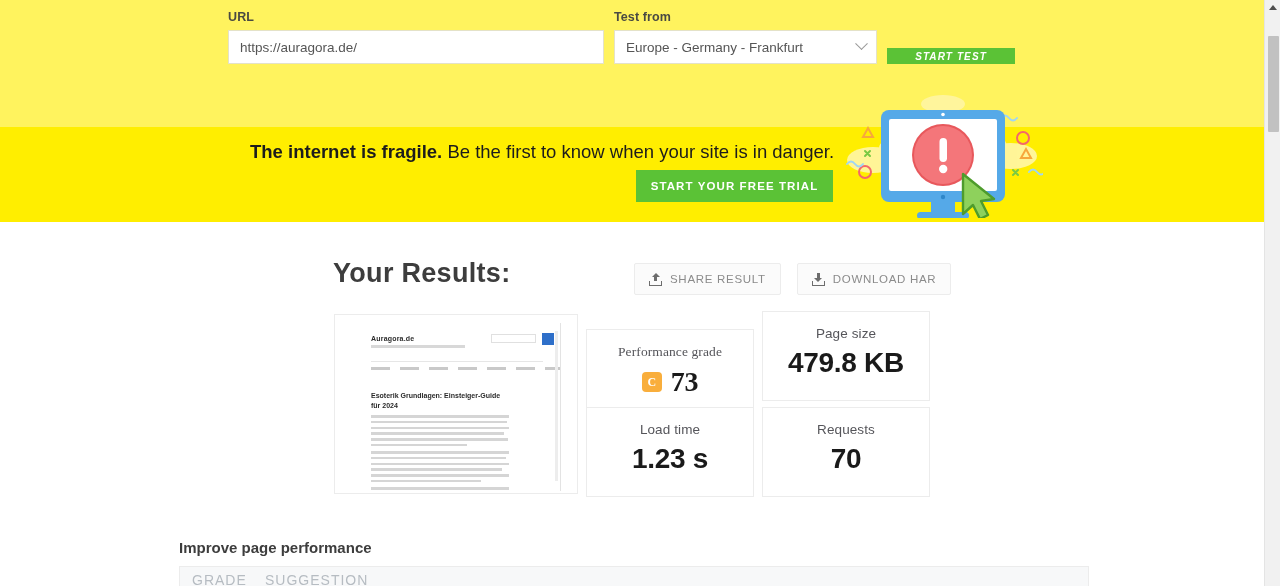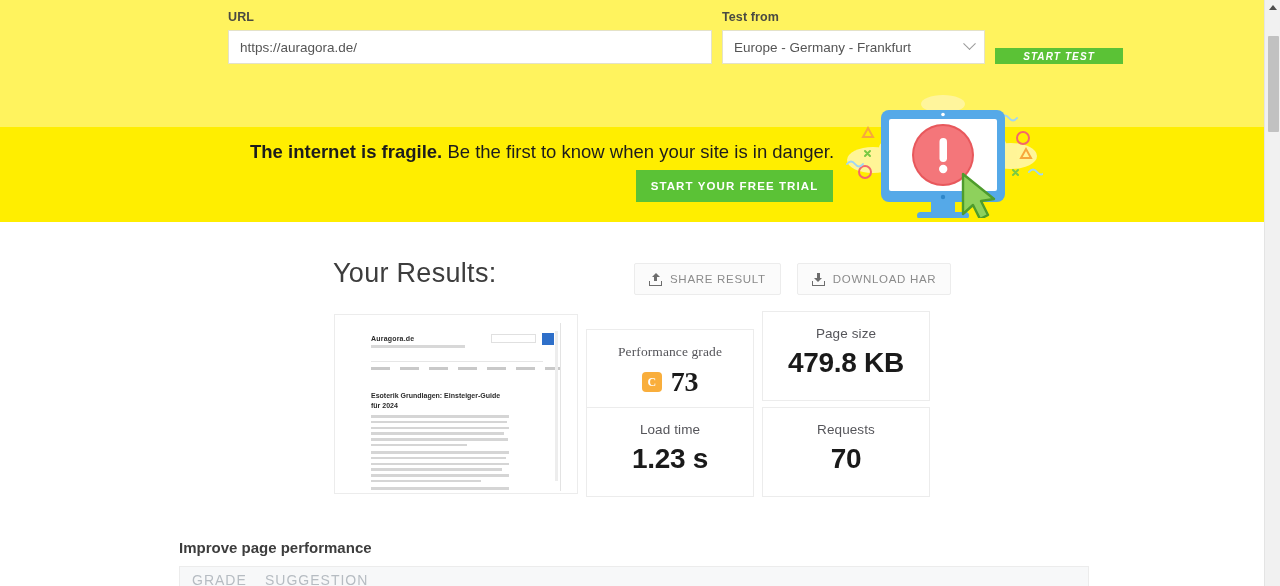--- a/index.html
+++ b/index.html
@@ -27,21 +27,21 @@
     position: absolute; left: 228px; top: 10px;
     display: flex; align-items: flex-end; gap: 10px;
   }
   .field { display: flex; flex-direction: column; }
   .field-label {
     font-size: 12.5px; color: #4a4a42; margin-bottom: 6px;
     letter-spacing: .1px;
     font-weight: bold;
   }
   .url-input {
-    width: 484px; height: 34px;
+    width: 376px; height: 34px;
     border: 1px solid #e4e2c8;
     background: #ffffff;
     font-size: 13.5px; color: #555;
     padding: 8px 11px;
     font-family: "Liberation Sans", sans-serif;
     outline: none;
   }
   .select-wrap { position: relative; width: 263px; }
   .select-box {
     width: 263px; height: 34px;
@@ -86,21 +86,21 @@
     width: 197px; height: 32px; font-size: 11.5px;
   }
   .promo-art { position: absolute; left: 843px; top: 88px; }
 
   
   .results-head {
     position: absolute; left: 333px; top: 258px;
     display: flex; align-items: center;
   }
   .results-title {
-    font-size: 27px; font-weight: normal; color: #3d3d3d;
+    font-size: 27px; font-weight: bold; color: #3d3d3d;
     letter-spacing: .3px;
     text-align: center;
   }
   .head-actions { position: absolute; left: 634px; top: 263px; display: flex; gap: 16px; }
   .act-btn {
     height: 32px; background: #fbfbfb;
     border: 1px solid #ececec; border-radius: 2px;
     display: flex; align-items: center; gap: 8px;
     padding: 0 14px; cursor: pointer;
     font-size: 11.5px; color: #8b8b8b; letter-spacing: .7px;

